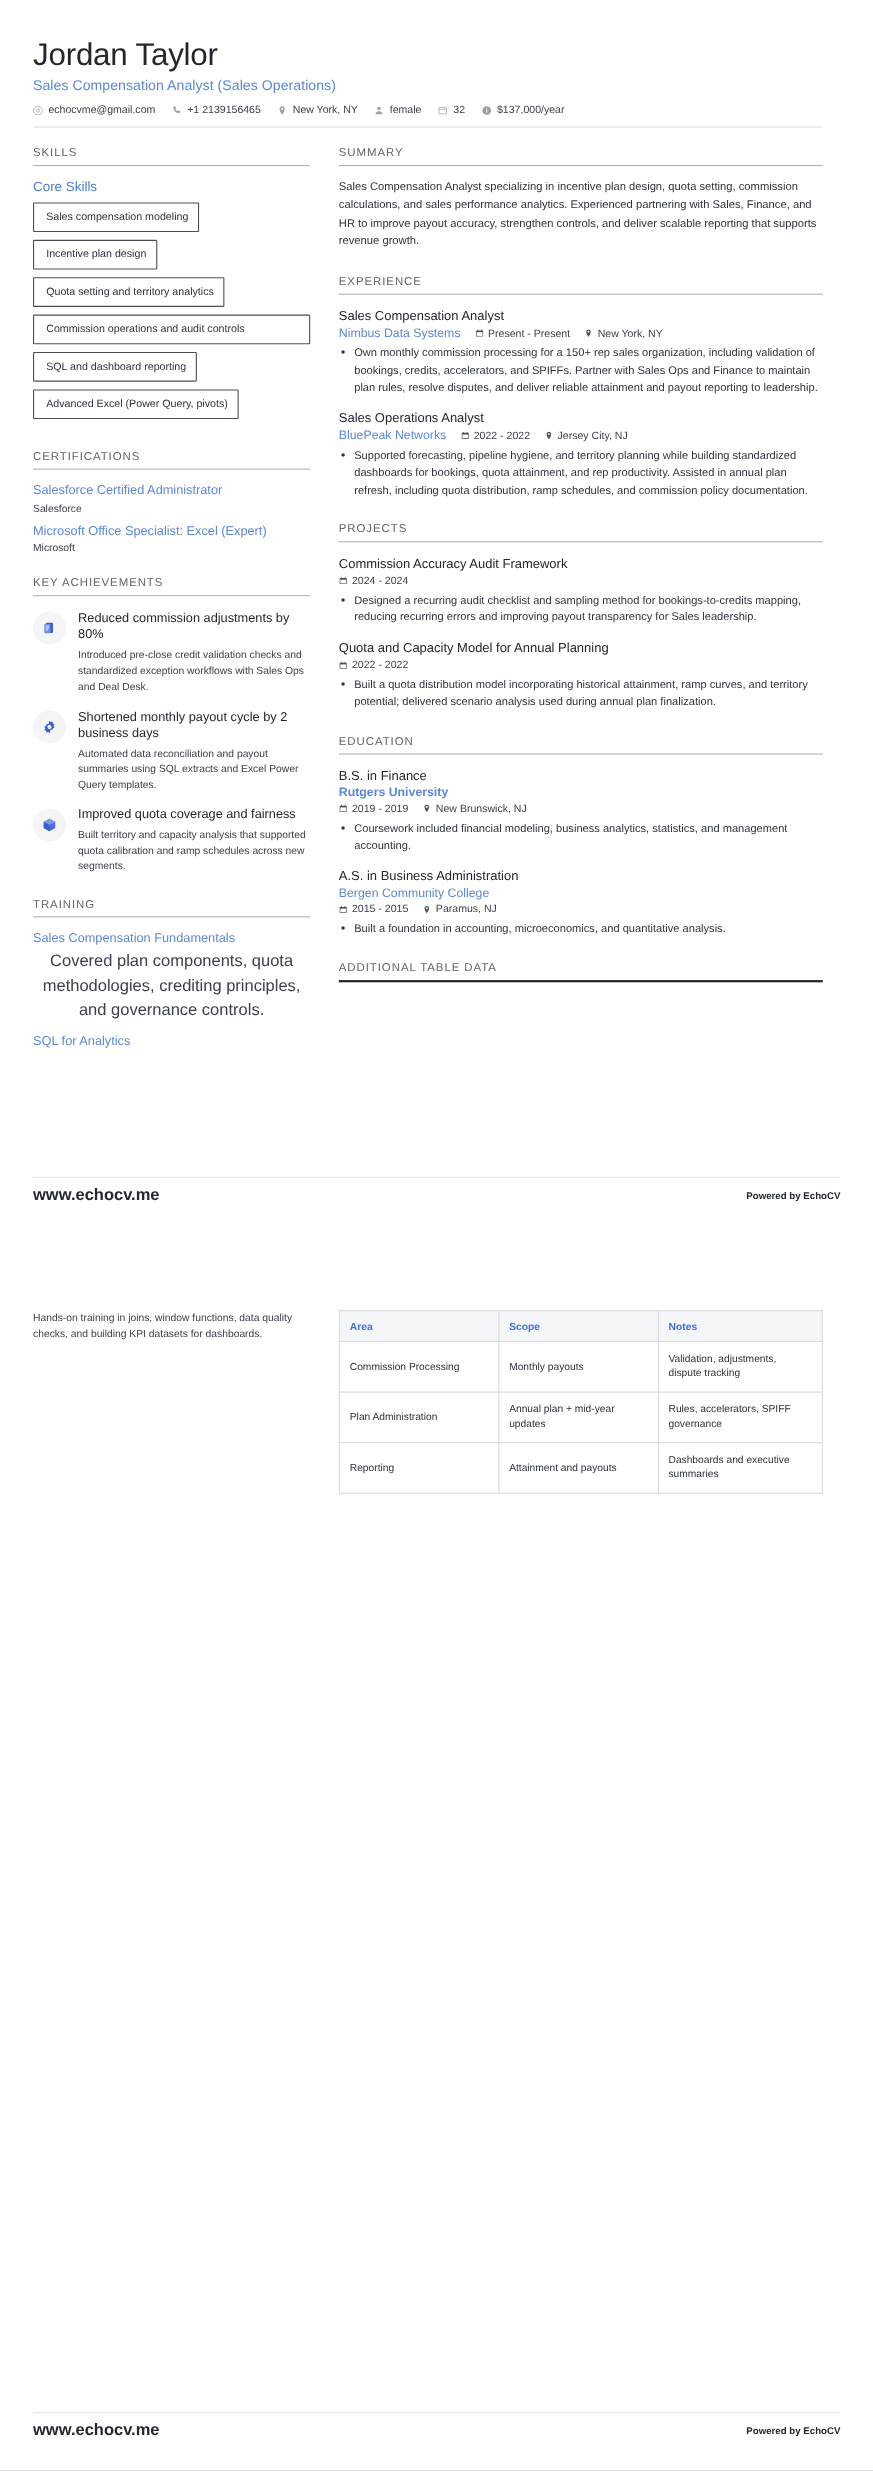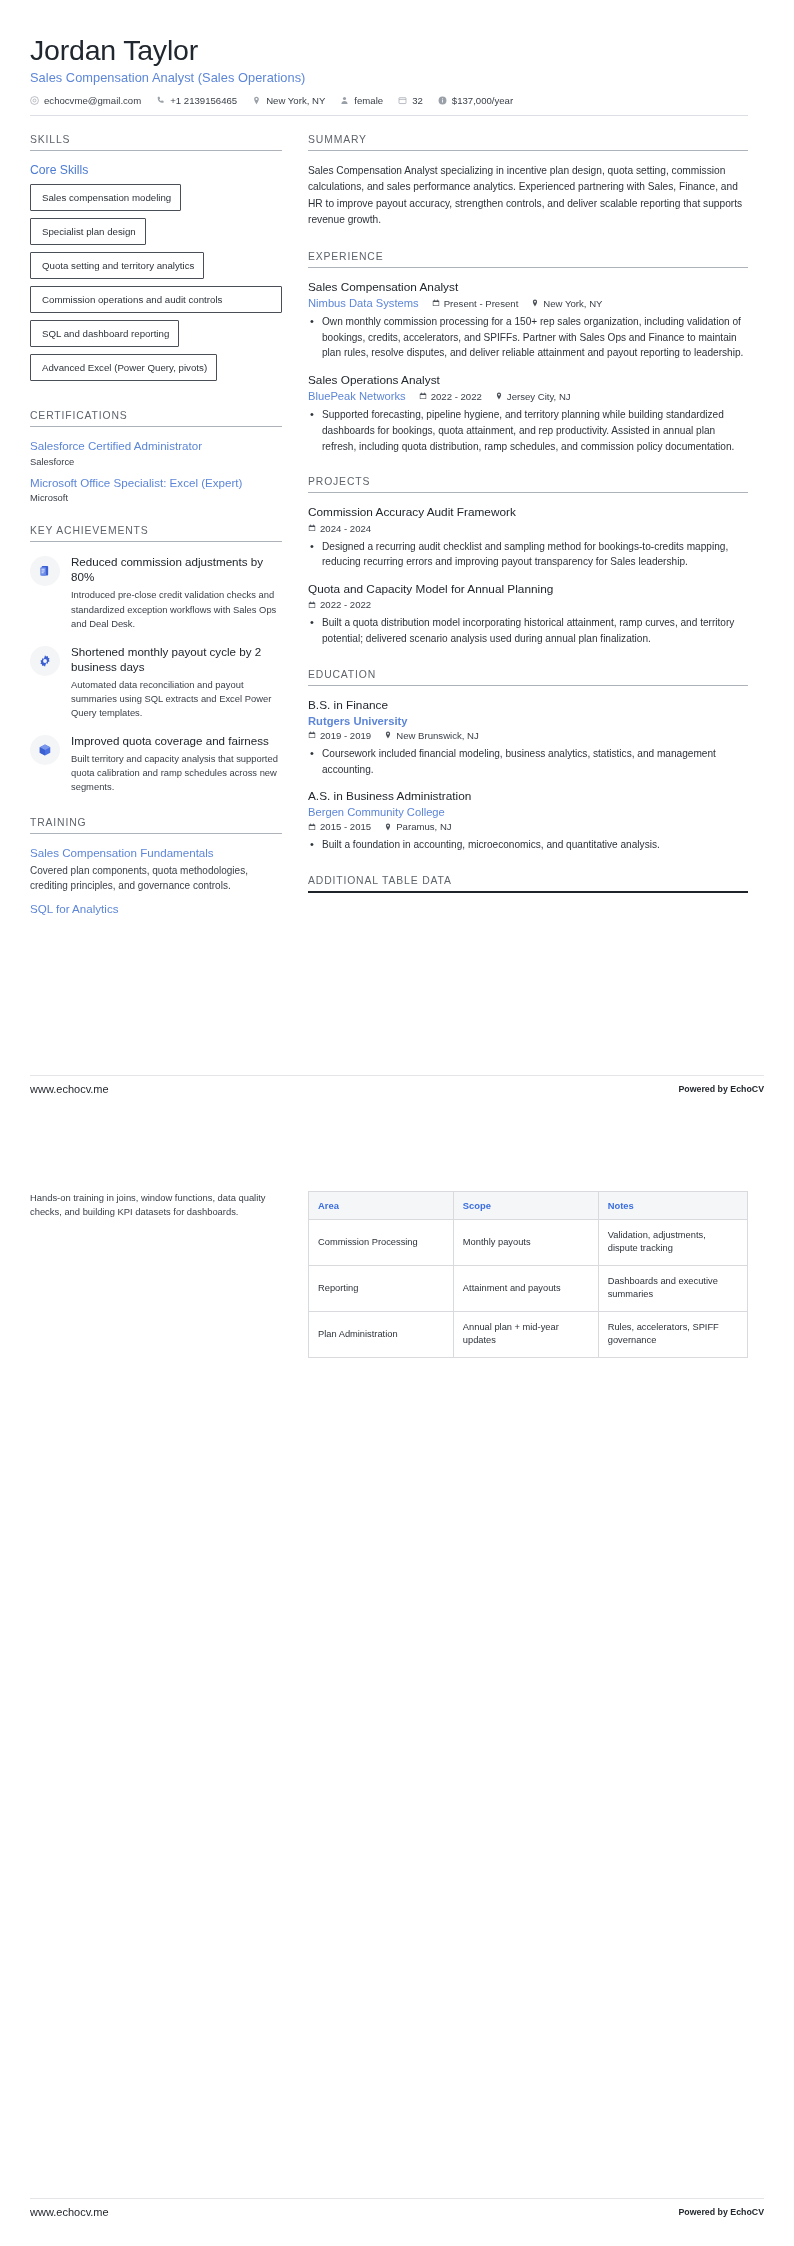--- a/index.html
+++ b/index.html
@@ -156,23 +156,24 @@
 
   
   .train { margin-bottom: 9px; }
   .train-name {
     font-size: 11.6px;
     color: #5d86d8;
     margin-bottom: 3px;
     line-height: 1.25;
   }
   .train-desc {
-    font-size: 10px;
+    font-size: 15px;
     color: #3b414a;
     line-height: 1.5;
+    text-align: center;
   }
 
   
   .summary-text {
     font-size: 10.2px;
     color: #2d333b;
     line-height: 1.62;
   }
   .entry { margin-bottom: 12px; }
   .entry-title {
@@ -230,21 +231,21 @@
   .page-footer {
     position: absolute;
     left: 30px; right: 30px;
     bottom: 28px;
     display: flex;
     justify-content: space-between;
     align-items: center;
     border-top: 1px solid #e3e5e8;
     padding-top: 7px;
   }
-  .footer-left { font-size: 11px; color: #23282f; font-weight: 400; }
+  .footer-left { font-size: 15px; color: #23282f; font-weight: 700; }
   .footer-right { font-size: 8.8px; color: #23282f; font-weight: 700; }
 
   
   .page2-cols {
     display: flex;
     gap: 26px;
     padding-top: 68px;
     align-items: flex-start;
   }
   .p2-left-text {
@@ -347,21 +348,21 @@
     </div>
 
     <div class="columns">
 
       <div class="col-left">
 
         <div class="sec">
           <div class="sec-title">SKILLS</div>
           <div class="skill-group-title">Core Skills</div>
           <div class="skill-chip">Sales compensation modeling</div>
-          <div class="skill-chip">Specialist plan design</div>
+          <div class="skill-chip">Incentive plan design</div>
           <div class="skill-chip">Quota setting and territory analytics</div>
           <div class="skill-chip w-full">Commission operations and audit controls</div>
           <div class="skill-chip">SQL and dashboard reporting</div>
           <div class="skill-chip">Advanced Excel (Power Query, pivots)</div>
         </div>
 
         <div class="sec">
           <div class="sec-title">CERTIFICATIONS</div>
           <div class="cert">
             <div class="cert-name">Salesforce Certified Administrator</div>
@@ -640,28 +641,28 @@
               <th>Notes</th>
             </tr>
           </thead>
           <tbody>
             <tr>
               <td>Commission Processing</td>
               <td>Monthly payouts</td>
               <td>Validation, adjustments, dispute tracking</td>
             </tr>
             <tr>
+              <td>Plan Administration</td>
+              <td>Annual plan + mid-year updates</td>
+              <td>Rules, accelerators, SPIFF governance</td>
+            </tr>
+            <tr>
               <td>Reporting</td>
               <td>Attainment and payouts</td>
               <td>Dashboards and executive summaries</td>
-            </tr>
-            <tr>
-              <td>Plan Administration</td>
-              <td>Annual plan + mid-year updates</td>
-              <td>Rules, accelerators, SPIFF governance</td>
             </tr>
           </tbody>
         </table>
       </div>
 
     </div>
 
     <div class="page-footer">
       <div class="footer-left">www.echocv.me</div>
       <div class="footer-right">Powered by EchoCV</div>

